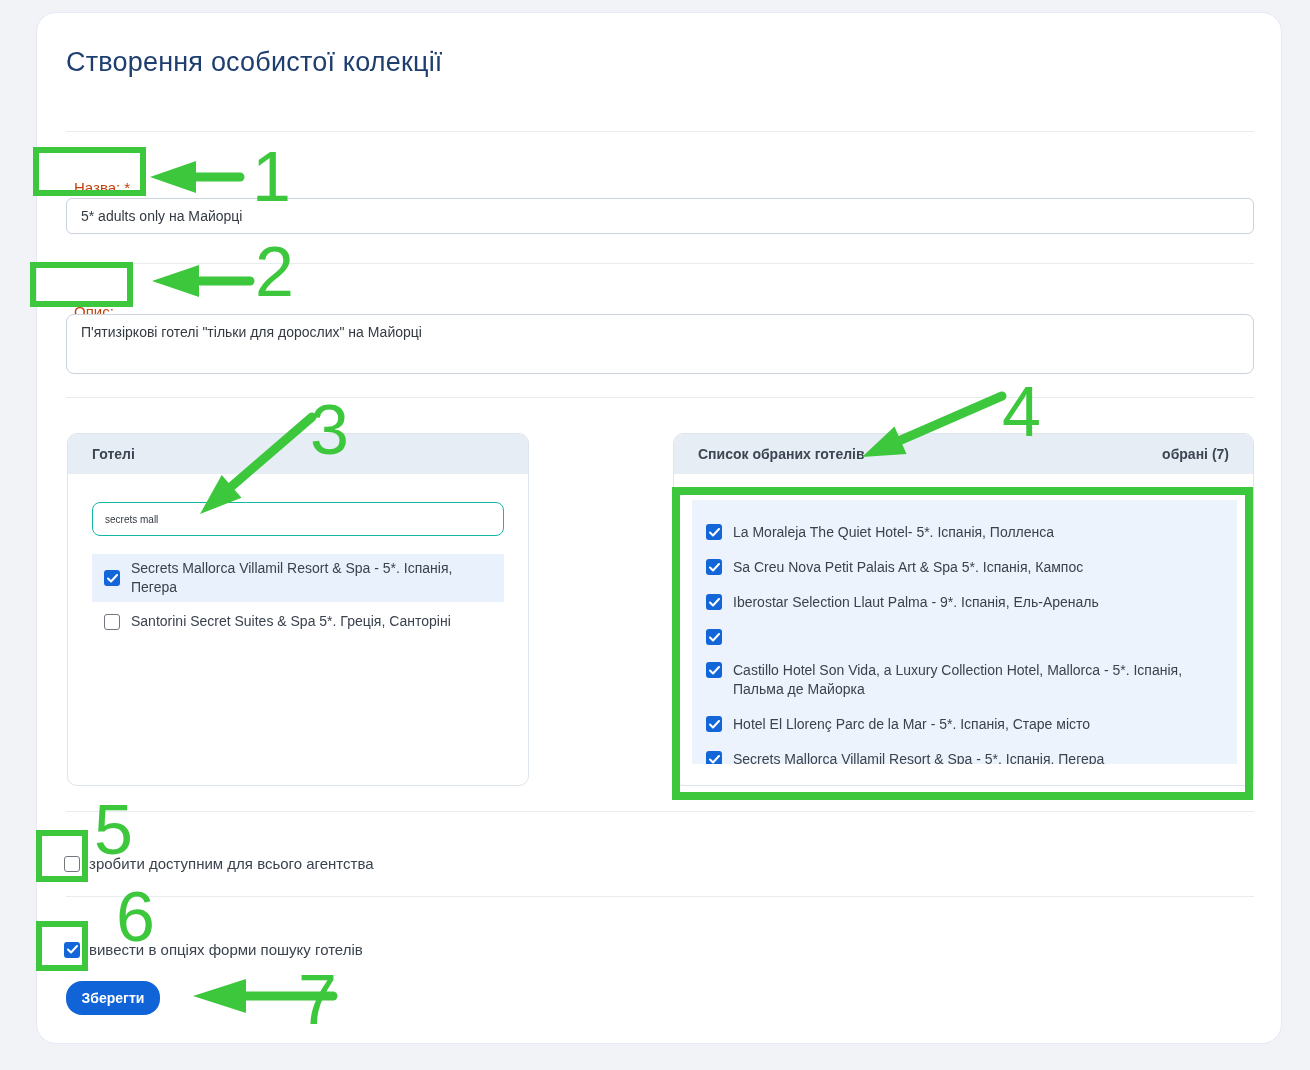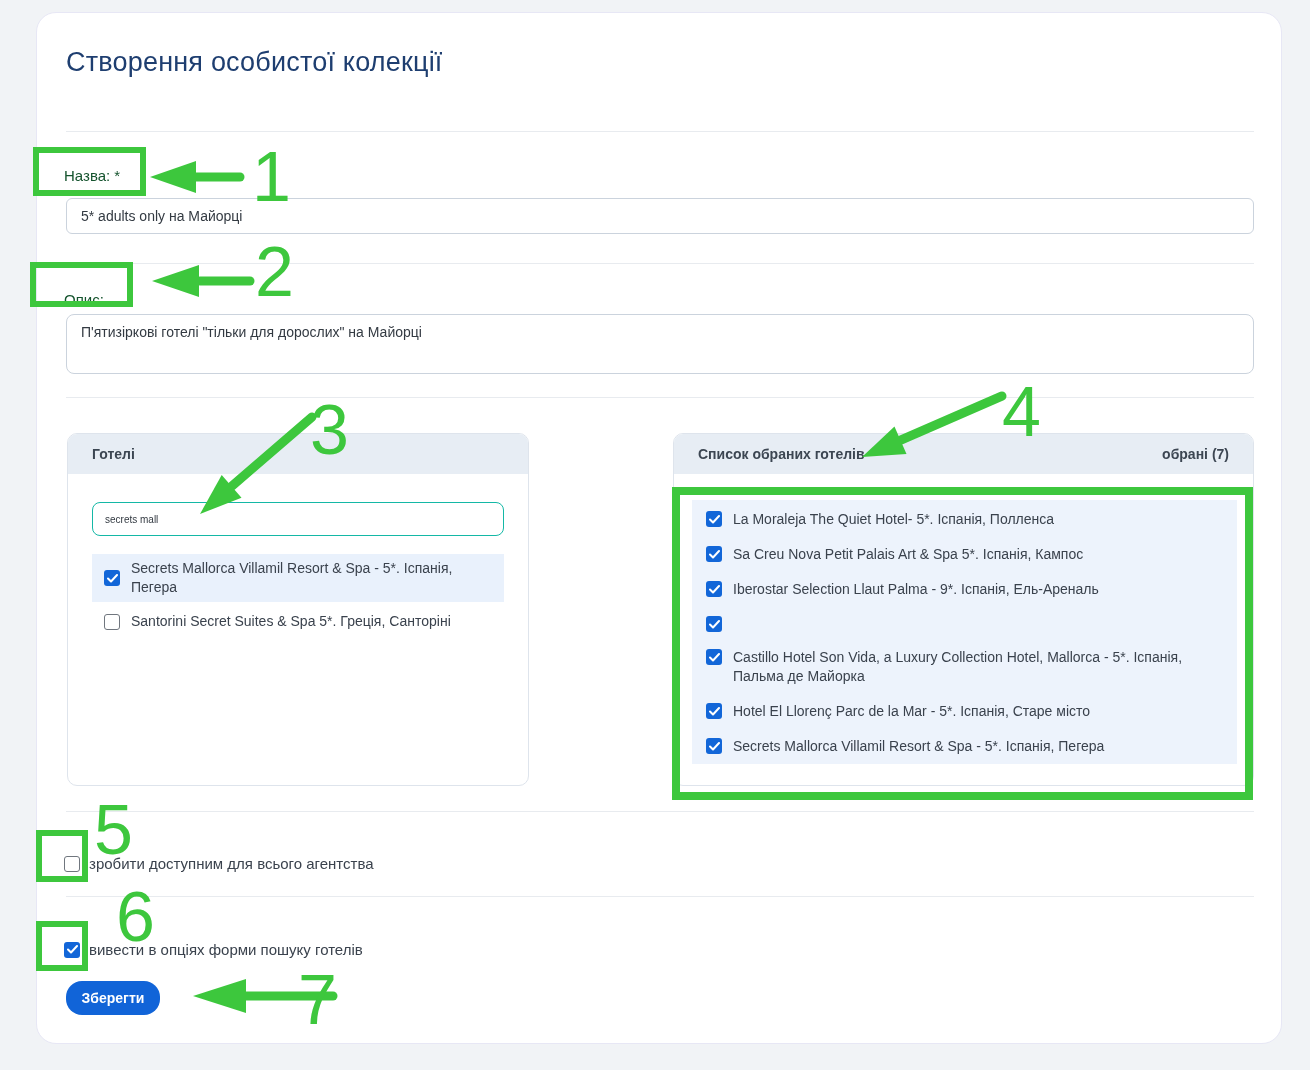--- a/index.html
+++ b/index.html
@@ -20,21 +20,21 @@
   }
   .page-title {
     position: absolute; left: 29px; top: 34px;
     font-size: 27px; font-weight: normal; color: #1e3e70;
     letter-spacing: 0.2px;
   }
   .divider { position: absolute; left: 29px; width: 1188px; height: 1px; background: #e8ebef; }
   .hr1 { top: 118px; } .hr2 { top: 250px; } .hr3 { top: 384px; }
   .hr4 { top: 798px; } .hr5 { top: 883px; }
 
-  .field-label { position: absolute; left: 27px; font-size: 15px; font-weight: 500; color: #14532d; }
+  .field-label { position: absolute; left: 37px; font-size: 15px; font-weight: 500; color: #c2410c; margin-top: 12px; }
   .name-label { top: 154px; }
   .desc-label { top: 278px; }
 
   .text-input {
     position: absolute; left: 29px; width: 1188px; height: 36px;
     border: 1px solid #cbd3dd; border-radius: 6px;
     padding: 0 14px; font-size: 14px; color: #333a42;
     font-family: "Liberation Sans", sans-serif;
     outline: none; background: #fff;
   }
@@ -73,21 +73,21 @@
   .hotel-row {
     display: flex; align-items: center; gap: 11px;
     min-height: 31px; padding: 5px 12px; margin-bottom: 4px;
     font-size: 14px; color: #3a424d; line-height: 19px;
   }
   .hotel-row.highlighted { background: #e9f1fc; }
 
   .selected-list {
     position: absolute; left: 18px; top: 66px;
     width: 545px; height: 264px;
-    background: #edf3fc; padding: 2px 14px;
+    background: #edf3fc; padding: 15px 14px;
     overflow: hidden;
   }
   .selected-list .hotel-row { padding: 8px 0; margin-bottom: 0; min-height: 0; align-items: flex-start; }
   .selected-list .cb { margin-top: 1px; }
 
   .cb {
     width: 16px; height: 16px; border-radius: 3px; flex-shrink: 0;
     display: inline-flex; align-items: center; justify-content: center;
   }
   .cb.checked { background: #1266d8; }

